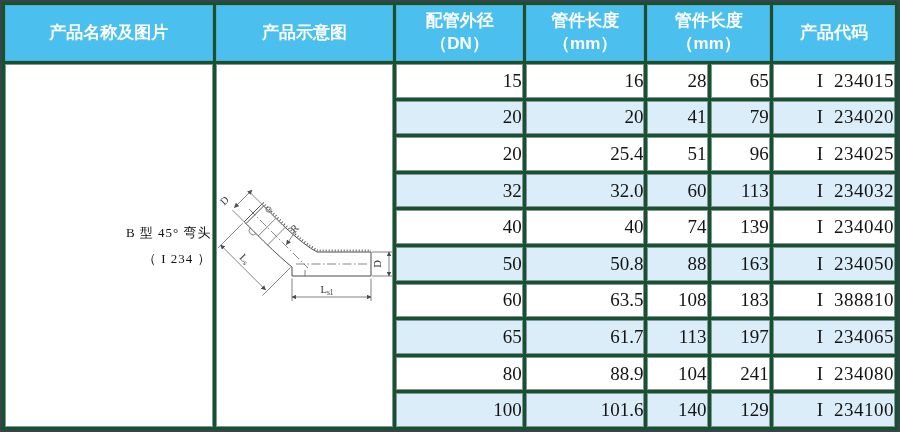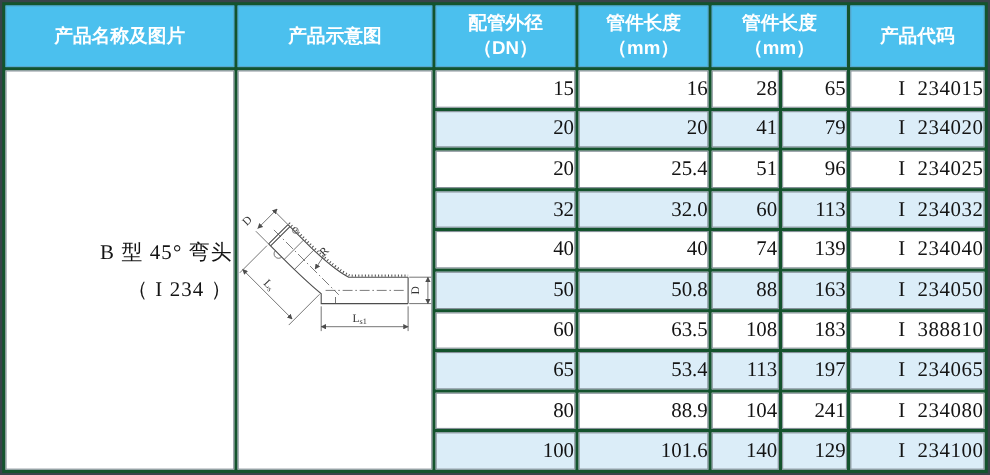--- a/index.html
+++ b/index.html
@@ -19,21 +19,21 @@
   }
   thead th{
     background:#4bc0ee;color:#fff;
     border-color:#58a8cf;
     font-family:"Liberation Sans","DejaVu Sans",sans-serif;
     font-weight:bold;font-size:17px;line-height:1.35;
     height:54px;
   }
   td{font-size:19px;color:#141414;background:#fff;text-align:right;}
   tr.stripe td{background:#dbedf8;margin-left:36px;}
-  td.name-cell{font-size:19px;letter-spacing:1px;}
+  td.name-cell{font-size:13px;letter-spacing:1px;}
   td.name-cell .nm{margin-bottom:8px;}
   td.code-cell{white-space:pre;letter-spacing:.5px;}
   td.diagram-cell svg{display:block;margin:0 auto;}
   .draw{stroke:#4d4d4d;stroke-width:1;fill:none;}
   .thin{stroke:#4d4d4d;stroke-width:.7;fill:none;}
   .stipple{stroke:#4d4d4d;stroke-width:2;fill:none;stroke-dasharray:.9 2.1;}
   .cline{stroke:#555;stroke-width:.7;fill:none;stroke-dasharray:9 2.5 1.5 2.5;}
   .dim{stroke:#4d4d4d;stroke-width:.7;fill:none;}
   .dlabel{font-family:"Liberation Serif","DejaVu Serif",serif;font-size:10.5px;fill:#333;}
   .dsub{font-size:7.5px;}
@@ -166,21 +166,21 @@
       </tr>
       <tr>
         <td>60</td>
         <td>63.5</td>
         <td>108</td>
         <td>183</td>
         <td class="code-cell">I  388810</td>
       </tr>
       <tr class="stripe">
         <td>65</td>
-        <td>53.4</td>
+        <td>61.7</td>
         <td>113</td>
         <td>197</td>
         <td class="code-cell">I  234065</td>
       </tr>
       <tr>
         <td>80</td>
         <td>88.9</td>
         <td>104</td>
         <td>241</td>
         <td class="code-cell">I  234080</td>

